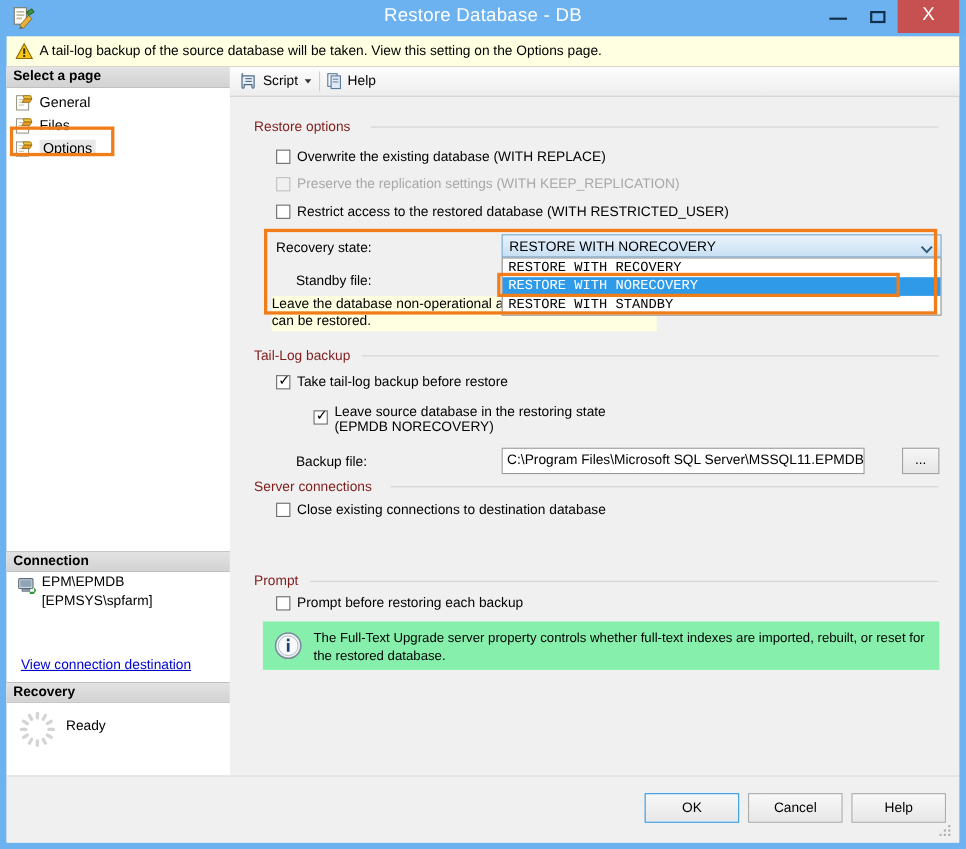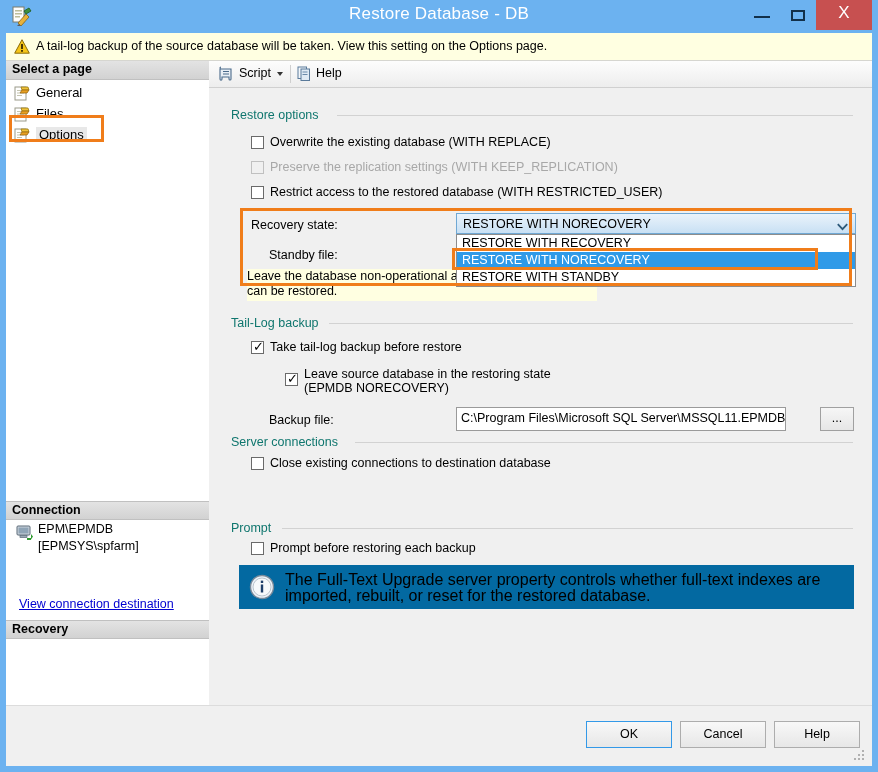--- a/index.html
+++ b/index.html
@@ -101,21 +101,21 @@
   }
   .tb-item{position:absolute;top:3px;height:20px;font-size:12.5px;cursor:default;}
   .tb-script{left:9px;}
   .tb-script .lbl{position:absolute;left:21px;top:2px;}
   .tb-arrow{position:absolute;left:64px;top:3px;width:14px;height:18px;}
   .tb-sep{position:absolute;left:81px;top:4px;width:1px;height:18px;background:#cfcfcf;}
   .tb-help{left:87px;}
   .tb-help .lbl{position:absolute;left:20px;top:2px;}
   .ico16{position:absolute;left:0;top:1px;width:17px;height:17px;}
   
-  .grp-title{position:absolute;font-size:12.5px;color:#0f766e;background:#f0f0f0;padding-right:5px;}
+  .grp-title{position:absolute;font-size:12.5px;color:#7f1d1d;background:#f0f0f0;padding-right:5px;}
   .grp-line{position:absolute;height:1px;background:#d2d2d2;}
   .cb-row{position:absolute;font-size:12.5px;}
   .cbox{
     position:absolute;left:0;top:0;width:13px;height:13px;
     background:#fff;border:1px solid #6a6a6a;box-sizing:border-box;
   }
   .cbox.disabled{background:#f0f0f0;border-color:#c0c0c0;}
   .cbox .tick{
     position:absolute;left:1px;top:-3px;font-size:13px;color:#000;
     font-family:"DejaVu Sans",sans-serif;line-height:16px;
@@ -151,22 +151,22 @@
     position:absolute;background:linear-gradient(to bottom,#f6f6f6,#e6e6e6);
     border:1px solid #a0a0a0;box-sizing:border-box;
     font-size:12.5px;text-align:center;cursor:default;
   }
   
   .hint{
     position:absolute;background:#ffffe1;font-size:12.5px;
     line-height:15px;
   }
   .infobox{
-    position:absolute;background:#0369a1;box-sizing:border-box;
-    font-size:16px;line-height:16px;
+    position:absolute;background:#86efac;box-sizing:border-box;
+    font-size:12px;line-height:16px;
   }
   .info-ico{position:absolute;left:10px;top:9px;width:26px;height:26px;}
   .info-txt{position:absolute;left:46px;top:7px;width:565px;}
   
   .bottombar{
     position:absolute;left:0;top:644px;width:866px;height:61px;
     background:#f0f0f0;border-top:1px solid #dcdcdc;
     box-sizing:border-box;
   }
   .dlgbtn{
@@ -281,20 +281,41 @@
           </svg>
         </span>
         <span class="conn-l1">EPM\EPMDB</span>
         <span class="conn-l2">[EPMSYS\spfarm]</span>
       </div>
 
       <a class="conn-link">View connection destination</a>
 
       <div class="pane-header hdr-prog">Recovery</div>
 
+      <div class="prog-body">
+        <span class="spinner">
+          <svg width="36" height="36" viewBox="0 0 36 36">
+            <g fill="#d4d4d4">
+              <rect x="16.5" y="2" width="3" height="7" rx="1.4" transform="rotate(0 18 18)"></rect>
+              <rect x="16.5" y="2" width="3" height="7" rx="1.4" transform="rotate(30 18 18)"></rect>
+              <rect x="16.5" y="2" width="3" height="7" rx="1.4" transform="rotate(60 18 18)"></rect>
+              <rect x="16.5" y="2" width="3" height="7" rx="1.4" transform="rotate(90 18 18)"></rect>
+              <rect x="16.5" y="2" width="3" height="7" rx="1.4" transform="rotate(120 18 18)"></rect>
+              <rect x="16.5" y="2" width="3" height="7" rx="1.4" transform="rotate(150 18 18)"></rect>
+              <rect x="16.5" y="2" width="3" height="7" rx="1.4" transform="rotate(180 18 18)"></rect>
+              <rect x="16.5" y="2" width="3" height="7" rx="1.4" transform="rotate(210 18 18)"></rect>
+              <rect x="16.5" y="2" width="3" height="7" rx="1.4" transform="rotate(240 18 18)"></rect>
+              <rect x="16.5" y="2" width="3" height="7" rx="1.4" transform="rotate(270 18 18)"></rect>
+              <rect x="16.5" y="2" width="3" height="7" rx="1.4" transform="rotate(300 18 18)"></rect>
+              <rect x="16.5" y="2" width="3" height="7" rx="1.4" transform="rotate(330 18 18)"></rect>
+            </g>
+          </svg>
+        </span>
+        <span class="prog-text">Ready</span>
+      </div>
     </div>
 
     <div class="rightpane">
 
       <div class="toolbar">
         <div class="tb-item tb-script">
           <span class="ico16">
             <svg width="17" height="17" viewBox="0 0 17 17">
               <path d="M3 2 C1.6 2 1.6 4 3 4 L13 4 L13 14 C13 15.4 11 15.4 11 14 L11 12 L4 12 L4 14 C4 15.6 2 15.6 2 14 L2 4" fill="#e8eef4" stroke="#4a6a8a" stroke-width="1.1"></path>
               <rect x="5" y="6" width="6" height="1" fill="#4a6a8a"></rect>
@@ -350,21 +371,21 @@
 
       <div class="combo" style="left:247px;top:152px;width:400px;height:21px;">
         <span class="ctext">RESTORE WITH NORECOVERY</span>
         <span class="carrow">
           <svg width="11" height="8" viewBox="0 0 11 8">
               <path d="M0.8 1.2 L5.5 6.2 L10.2 1.2" fill="none" stroke="#2d5a7a" stroke-width="1.8"></path>
             </svg>
         </span>
       </div>
 
-      <div class="droplist" style="left:247px;top:173px;width:400px;height:53px;">
+      <div class="droplist" style="left:247px;top:173px;width:400px;height:53px;font-family:Liberation Mono, monospace;">
         <div class="dl-item">RESTORE WITH RECOVERY</div>
         <div class="dl-item selected">RESTORE WITH NORECOVERY</div>
         <div class="dl-item">RESTORE WITH STANDBY</div>
       </div>
 
       <div class="grp-title" style="left:22px;top:255px;">Tail-Log backup</div>
       <div class="grp-line" style="left:120px;top:262px;width:524px;"></div>
 
       <div class="cb-row" style="left:42px;top:280px;">
         <span class="cbox">

